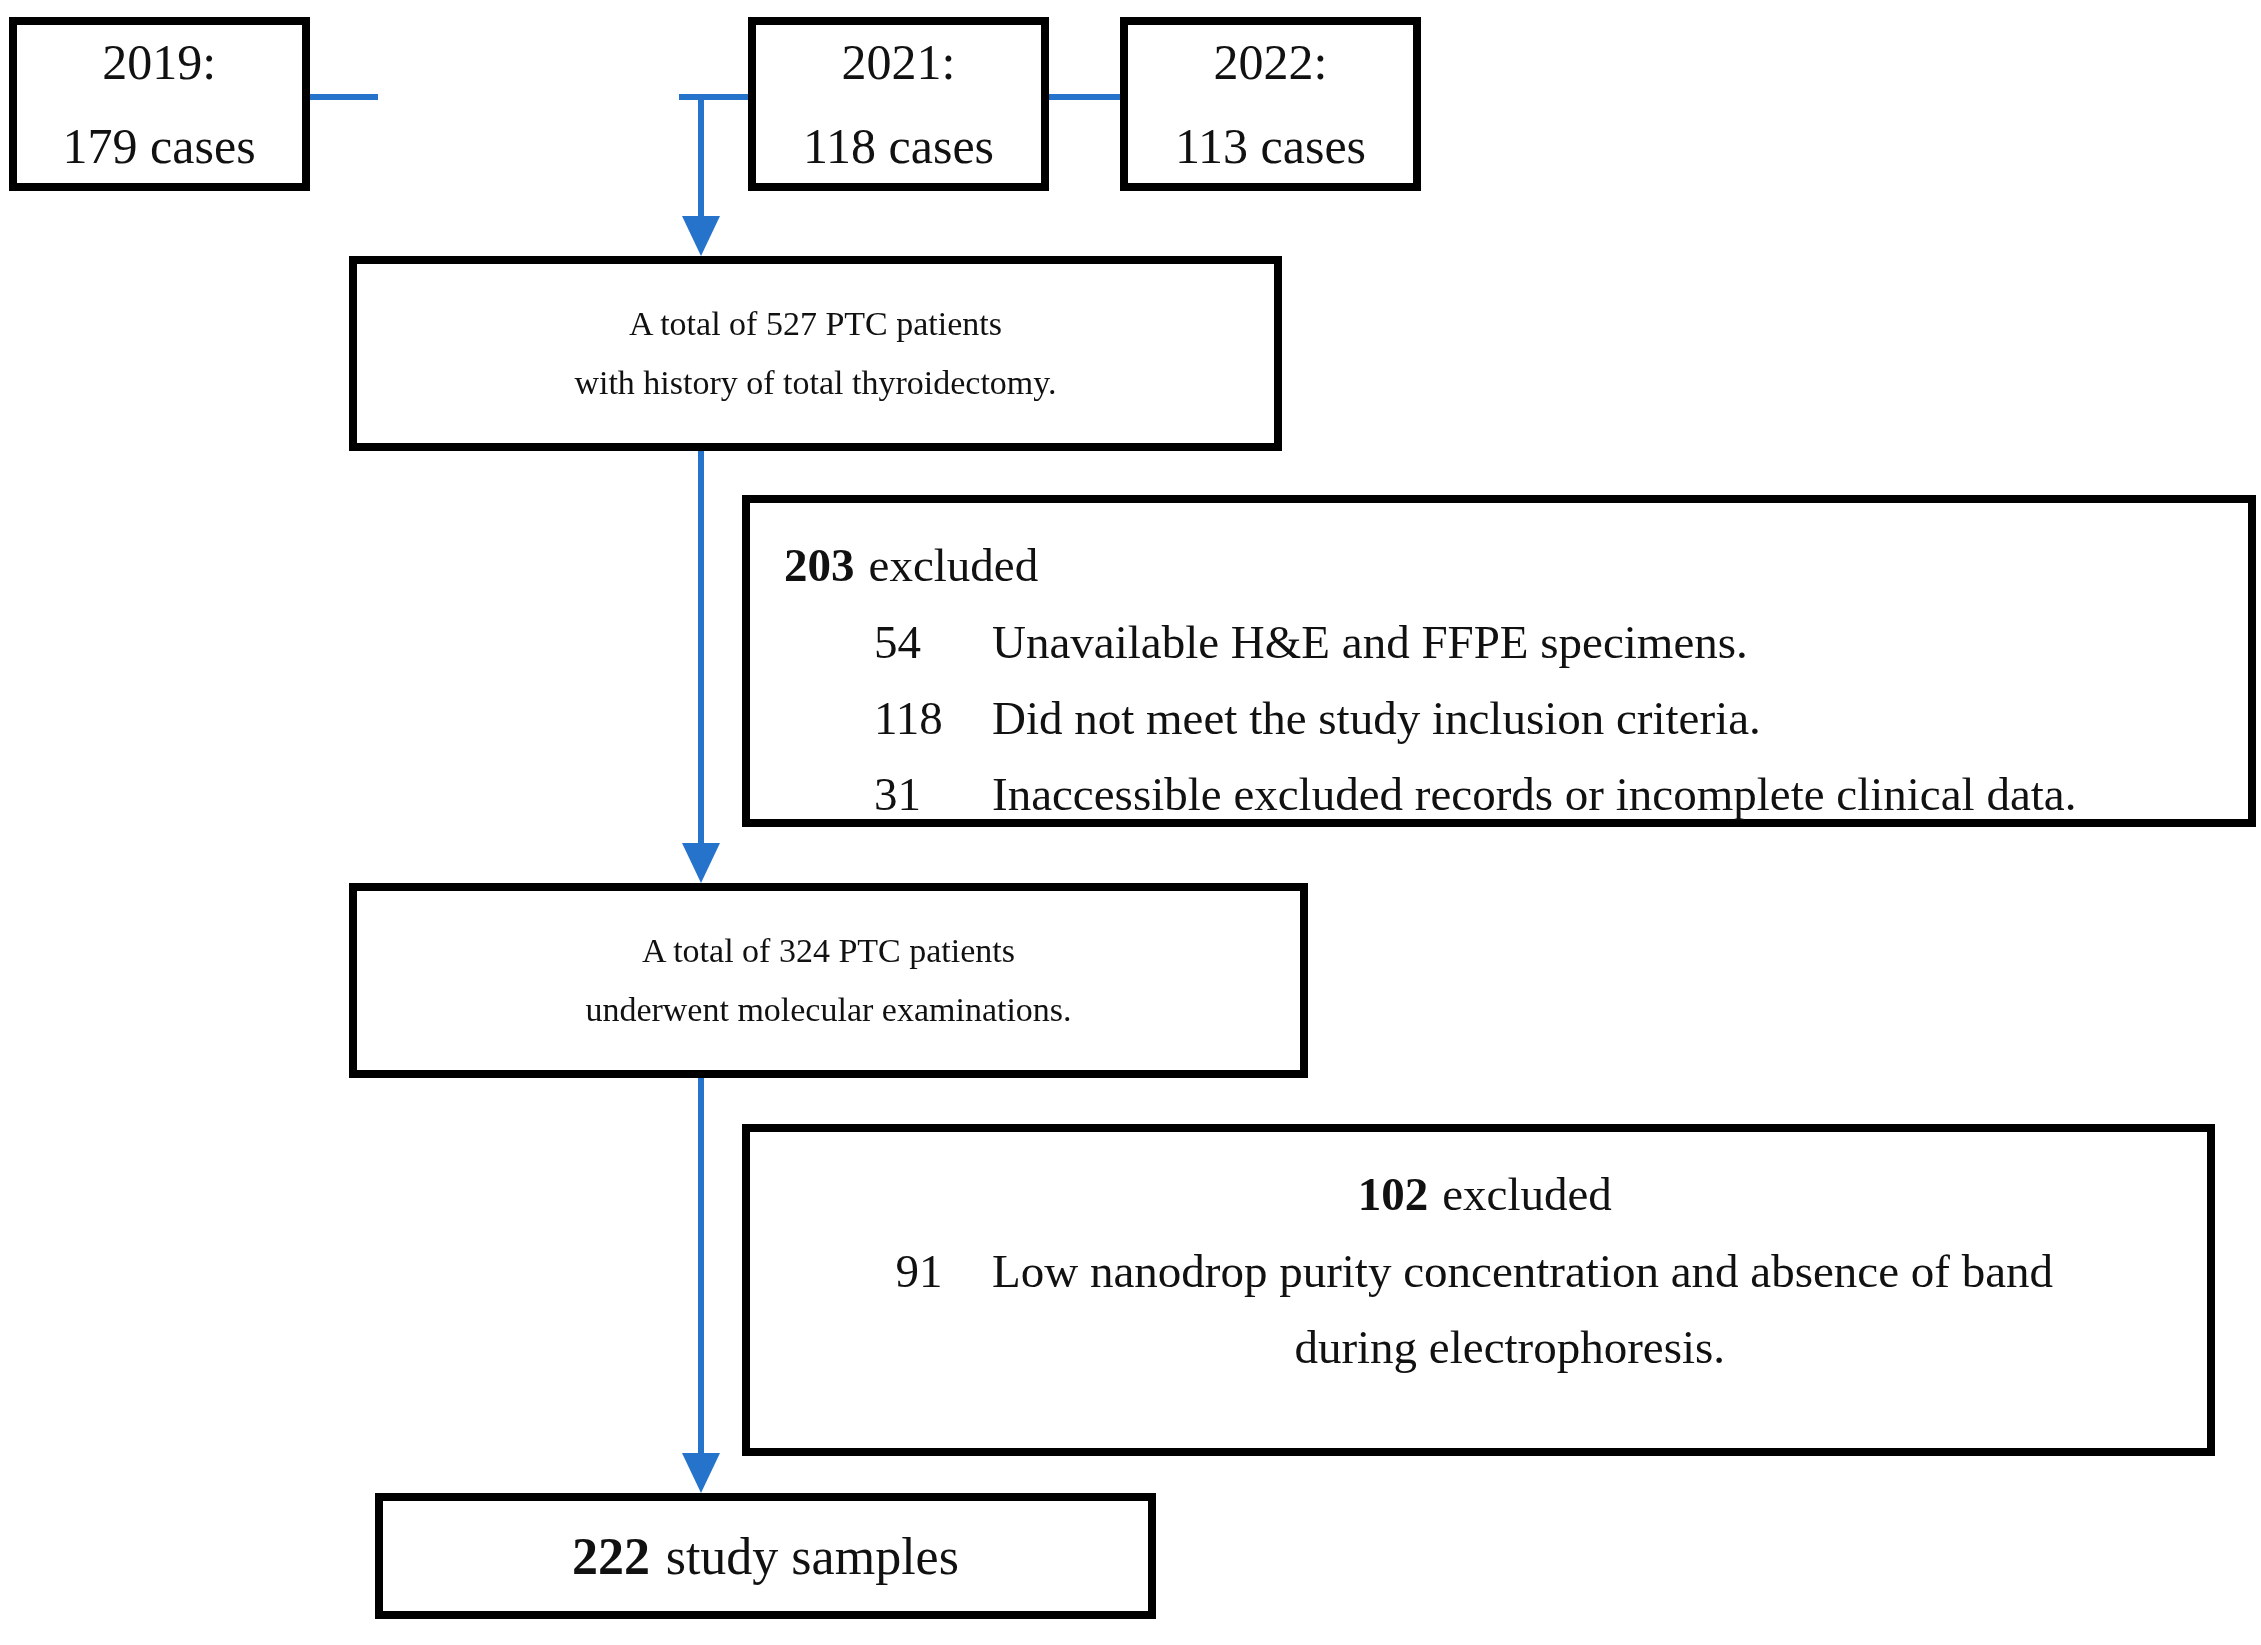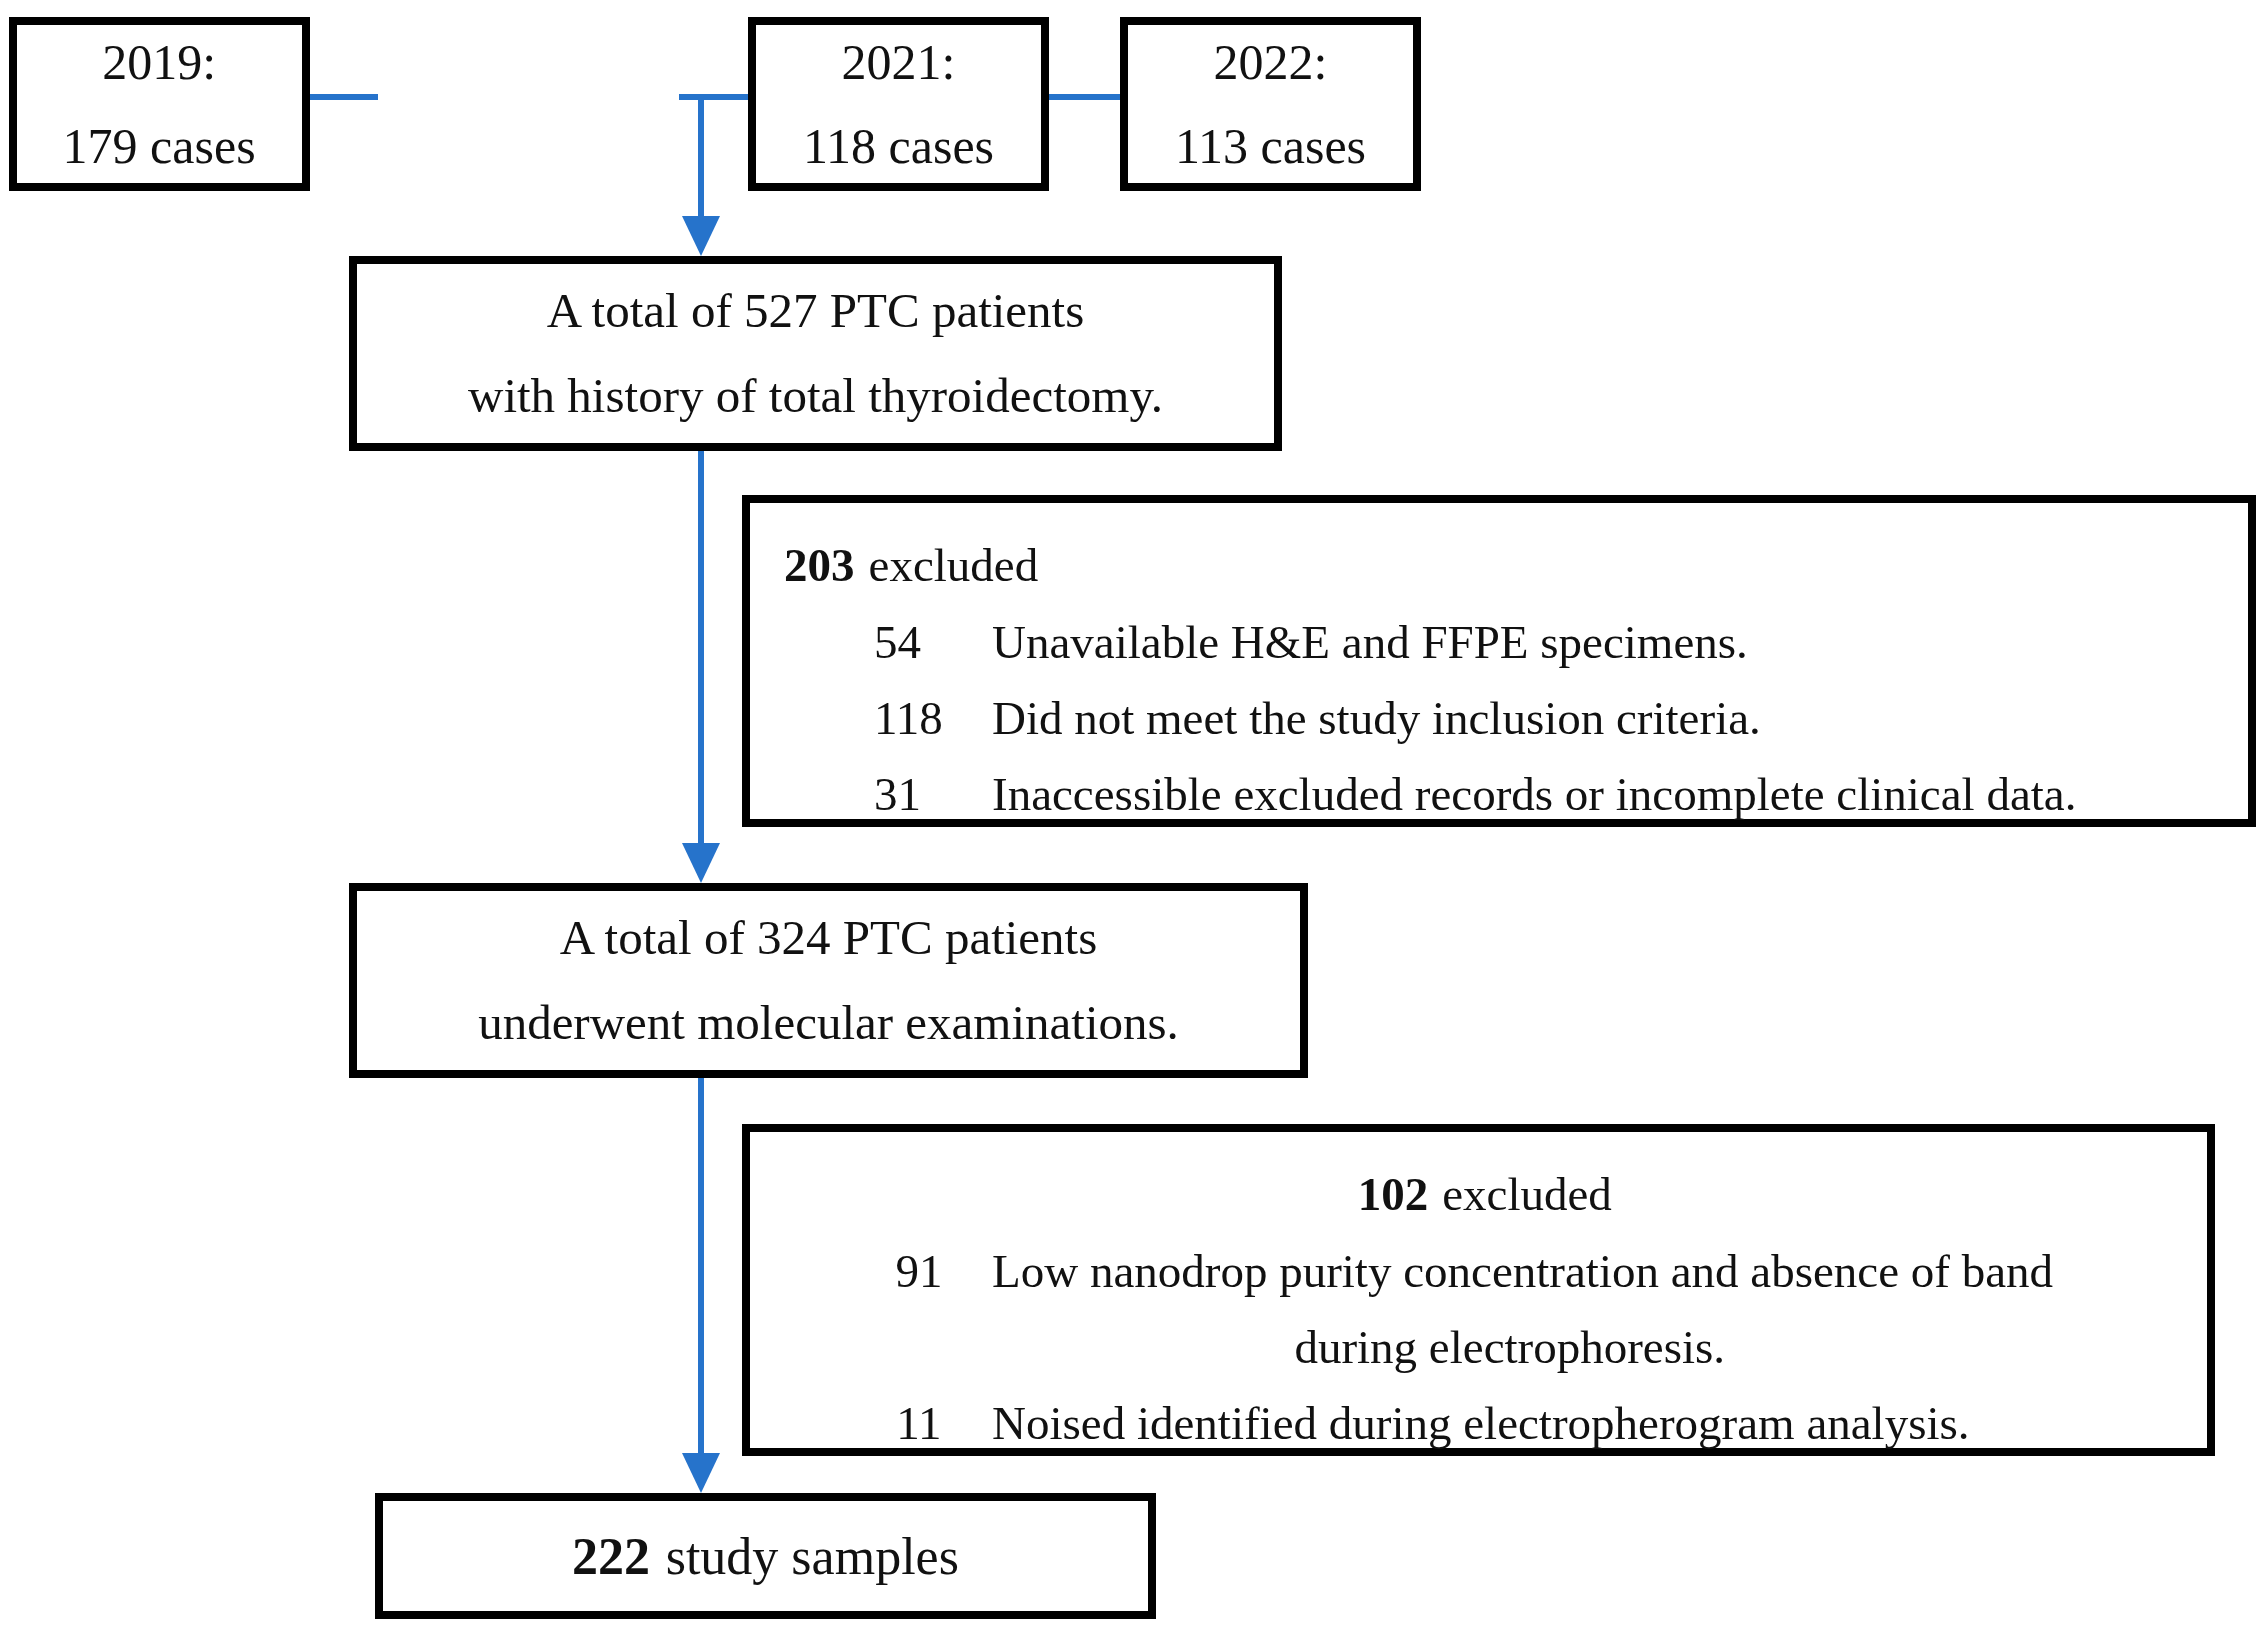--- a/index.html
+++ b/index.html
@@ -24,21 +24,21 @@
     background:var(--bg);
     box-sizing:border-box;
   }
   .center-box{
     display:flex;flex-direction:column;
     align-items:center;justify-content:center;
     text-align:center;
   }
   .year-box{font-size:50px;line-height:1.0;}
   .year-box .yline{margin:17px 0;}
-  .total-box{font-size:49px;line-height:1.72;}
+  .total-box{font-size:34px;line-height:1.72;}
   .ex-box{
     font-size:47px;line-height:1.62;
     padding:24.4px 21.5px 0 34px;
   }
   .ex-head b{font-weight:bold;}
   .ex-label{margin-left:.30em;}
   .ex-item{margin-left:90px;display:flex;gap:28px;}
   .ex-item .ex-num{width:90px;flex:none;}
   .ex-item .ex-text{white-space:nowrap;}
   .ex-cont{margin-left:50px;white-space:nowrap;}
@@ -114,24 +114,20 @@
 
   <div class="box ex-box" style="left:742px;top:1124px;width:1473px;height:332px;text-align:center;">
     <div class="ex-head">
       <b>102</b><span class="ex-label">excluded</span>
     </div>
     <div class="ex-item">
       <span class="ex-num">91</span>
       <span class="ex-text">Low nanodrop purity concentration and absence of band</span>
     </div>
     <div class="ex-cont">during electrophoresis.</div>
-    <div class="ex-item">
-      <span class="ex-num">11</span>
-      <span class="ex-text">Noised identified during electropherogram analysis.</span>
-    </div>
   </div>
 
   <div class="box center-box final-box" style="left:375px;top:1493px;width:781px;height:126px;">
     <div>
       <b>222</b><span class="ex-label">study samples</span>
     </div>
   </div>
 
 </div>
 

